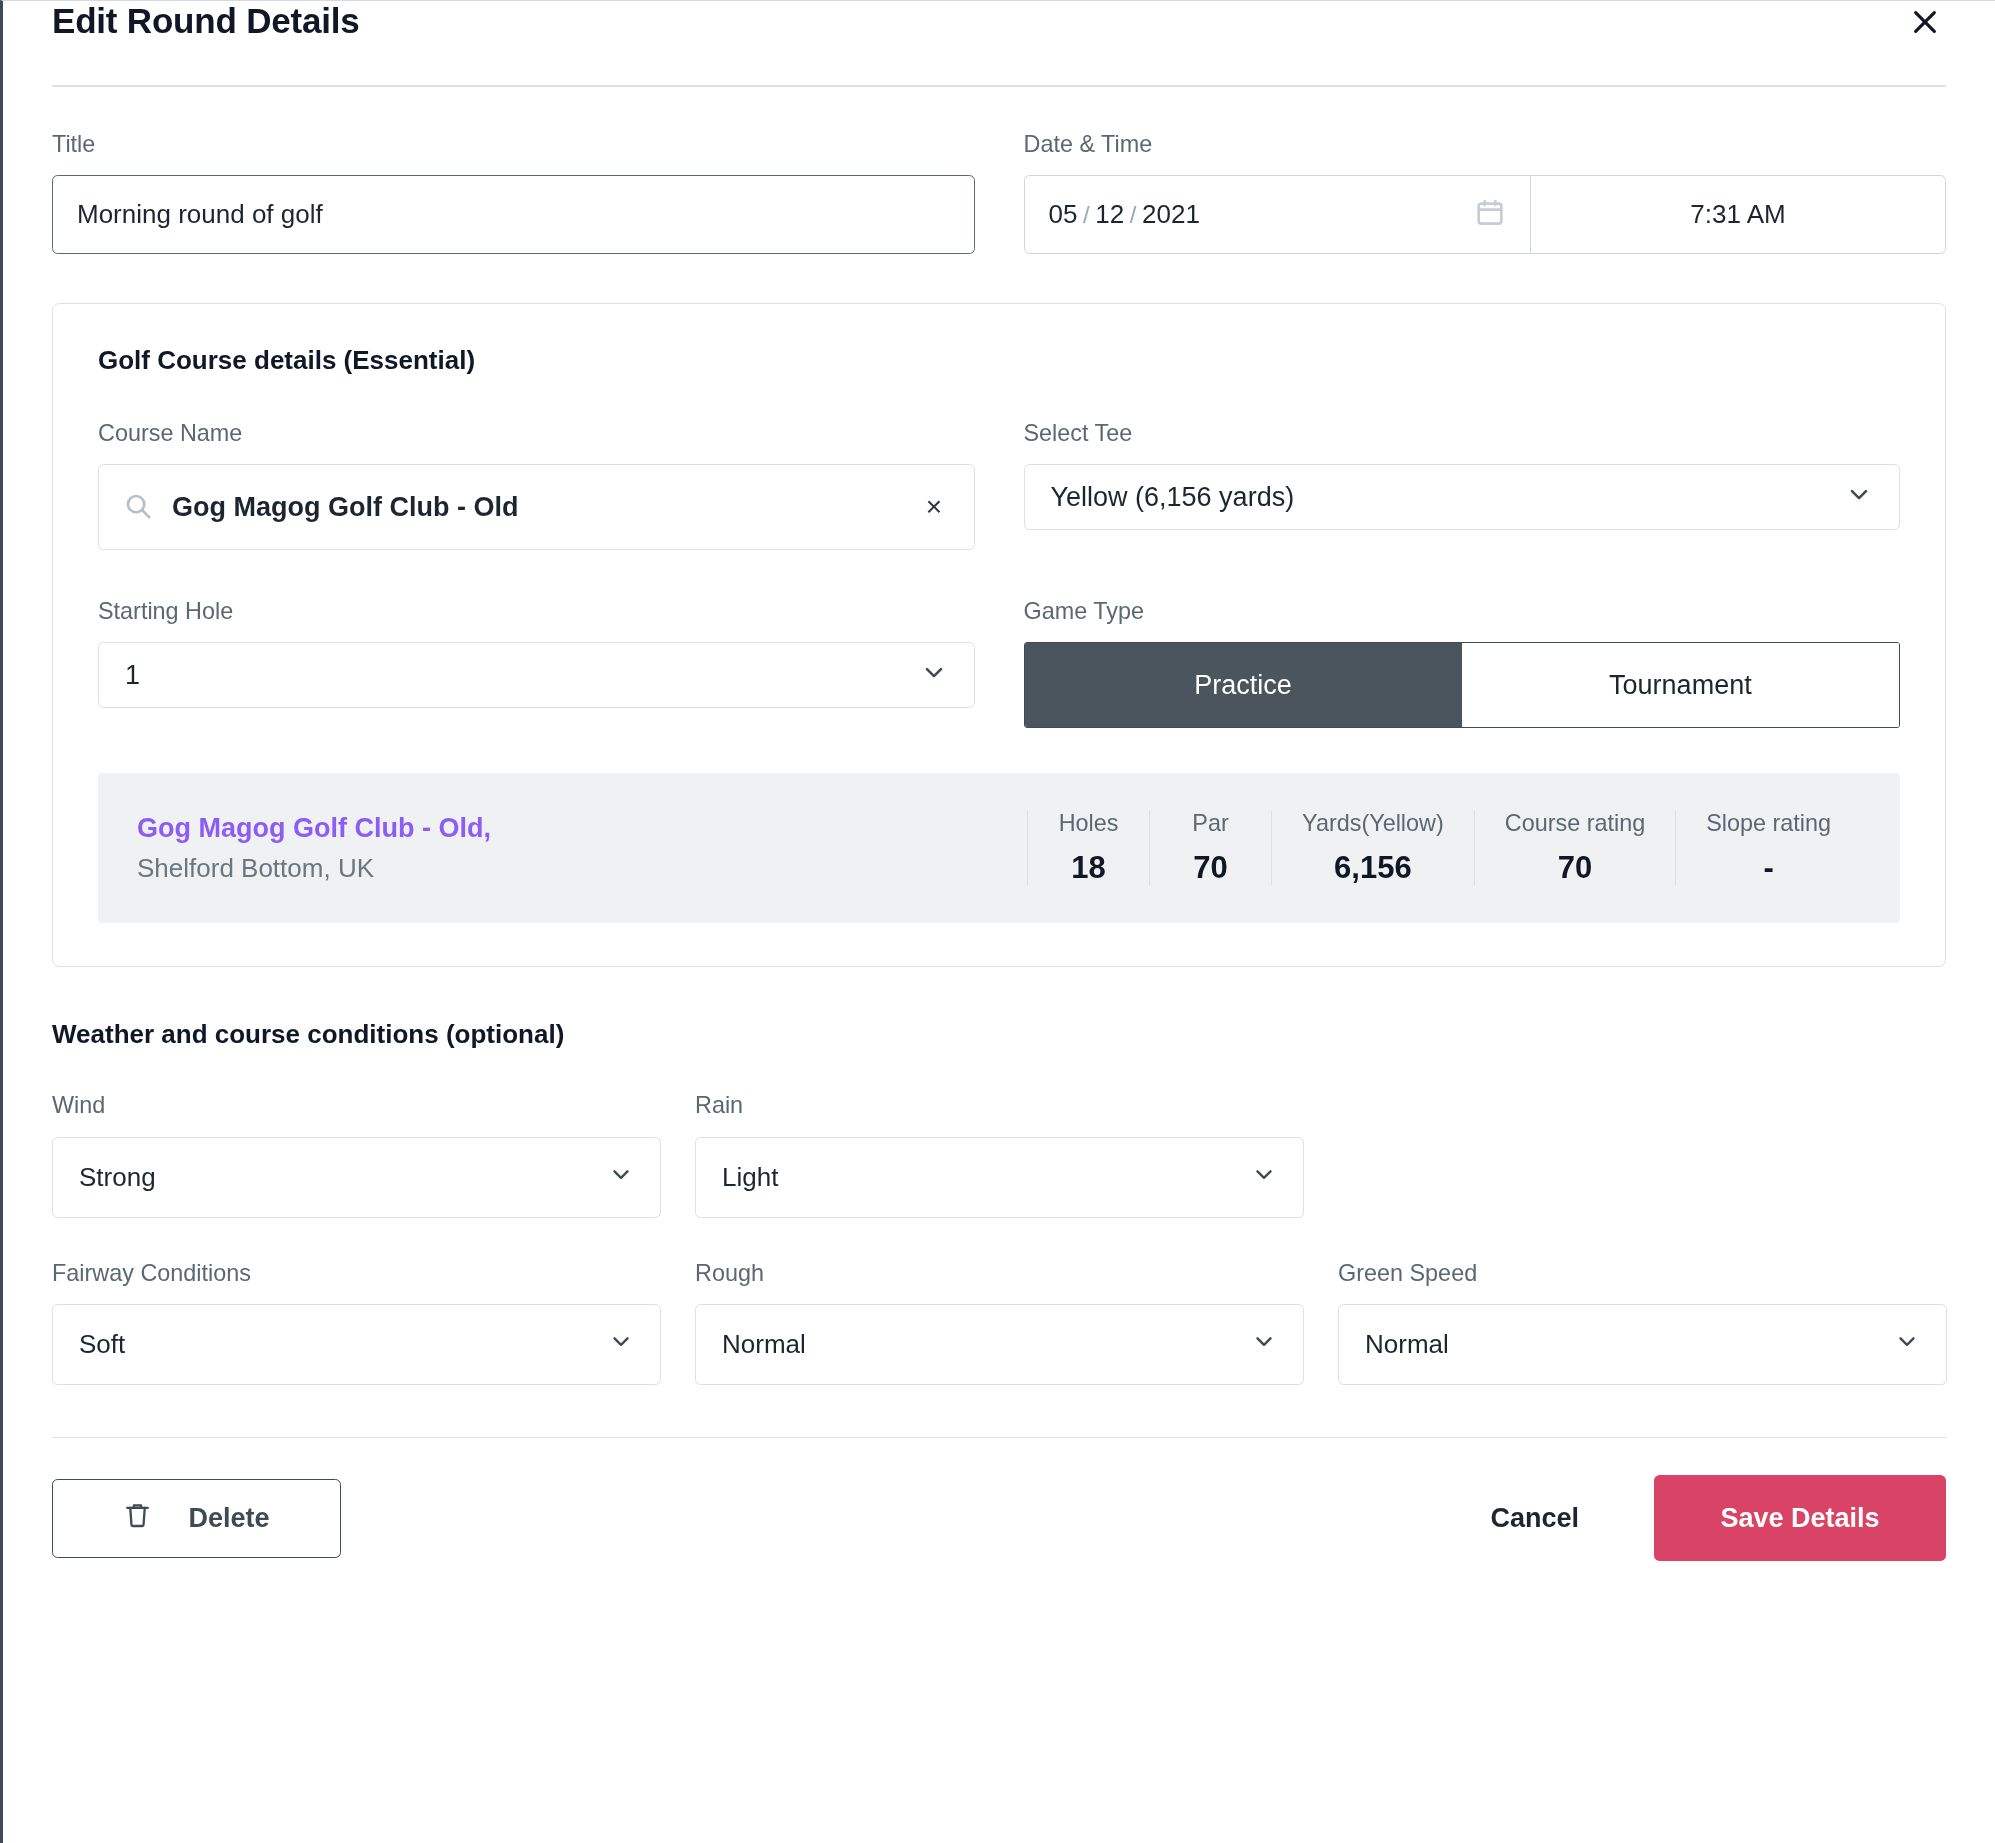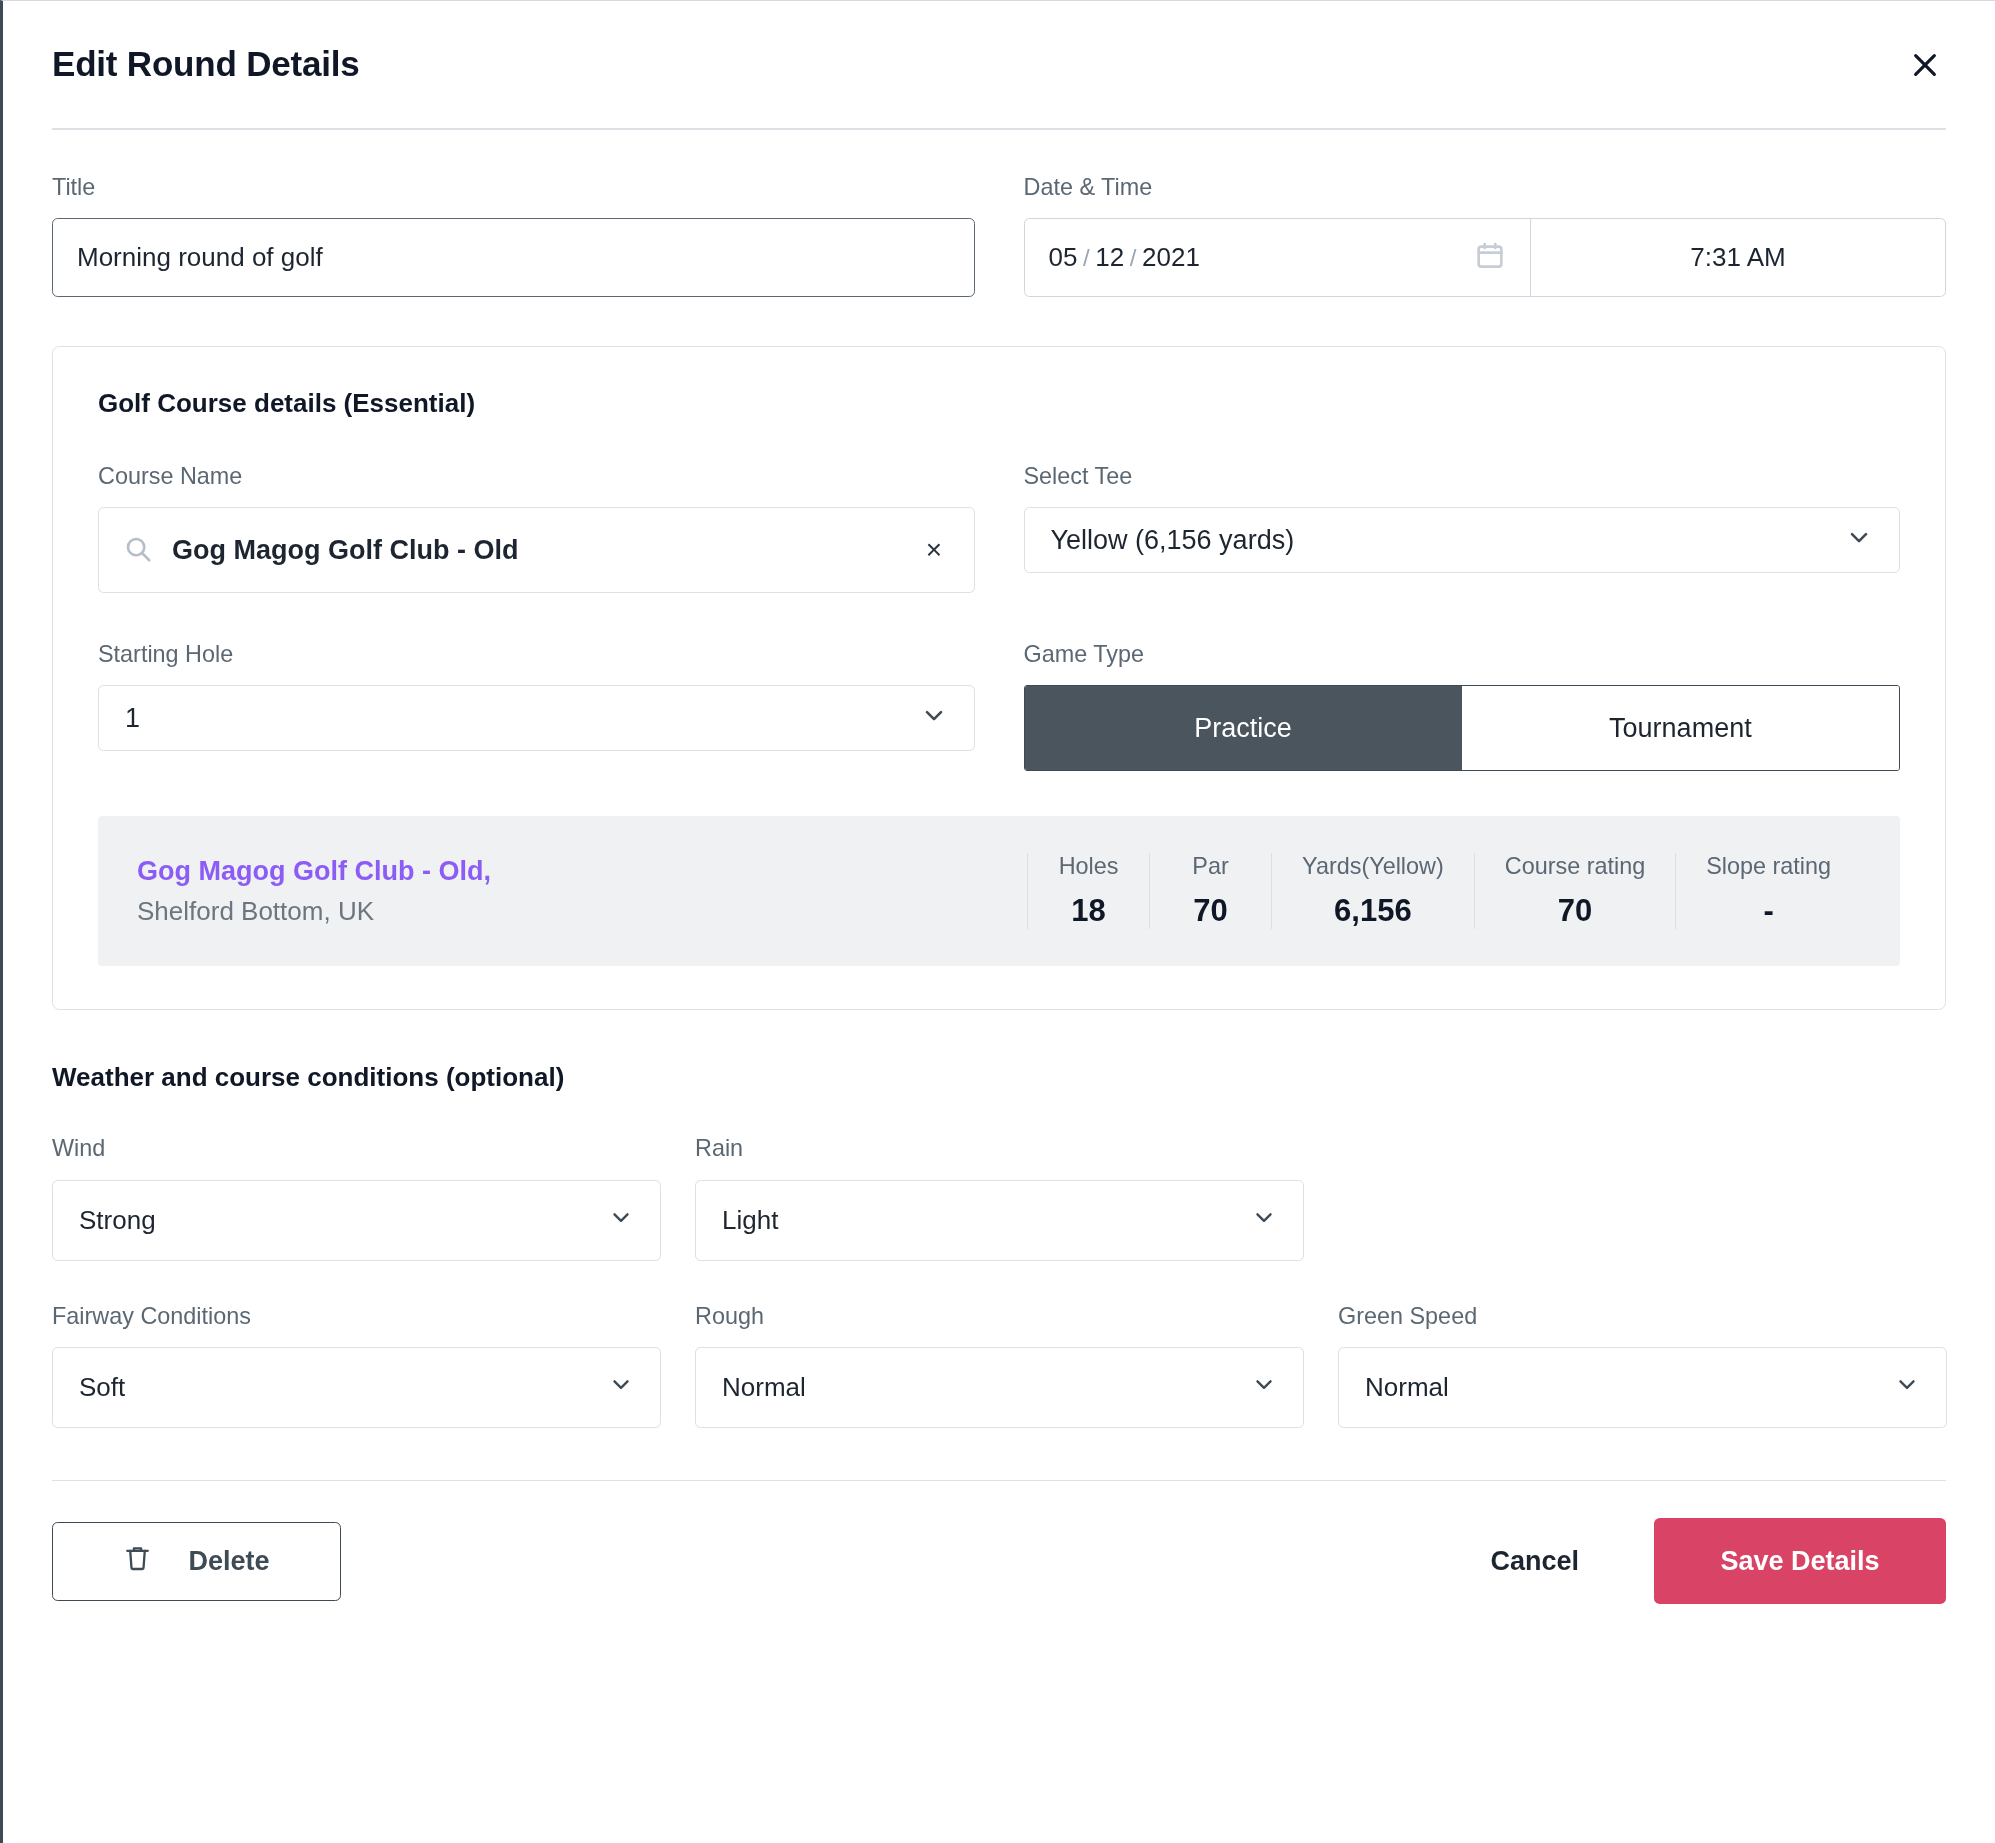--- a/index.html
+++ b/index.html
@@ -25,21 +25,20 @@
 
   .inner {
     padding: 0 49px;
   }
 
   
   .header {
     display: flex;
     align-items: flex-start;
     justify-content: space-between;
-    padding-top: 43px;
   }
   .modal-title {
     font-size: 35px;
     font-weight: bold;
     color: #101828;
     letter-spacing: -0.2px;
   }
   .close-btn {
     width: 49px;
     height: 49px;

